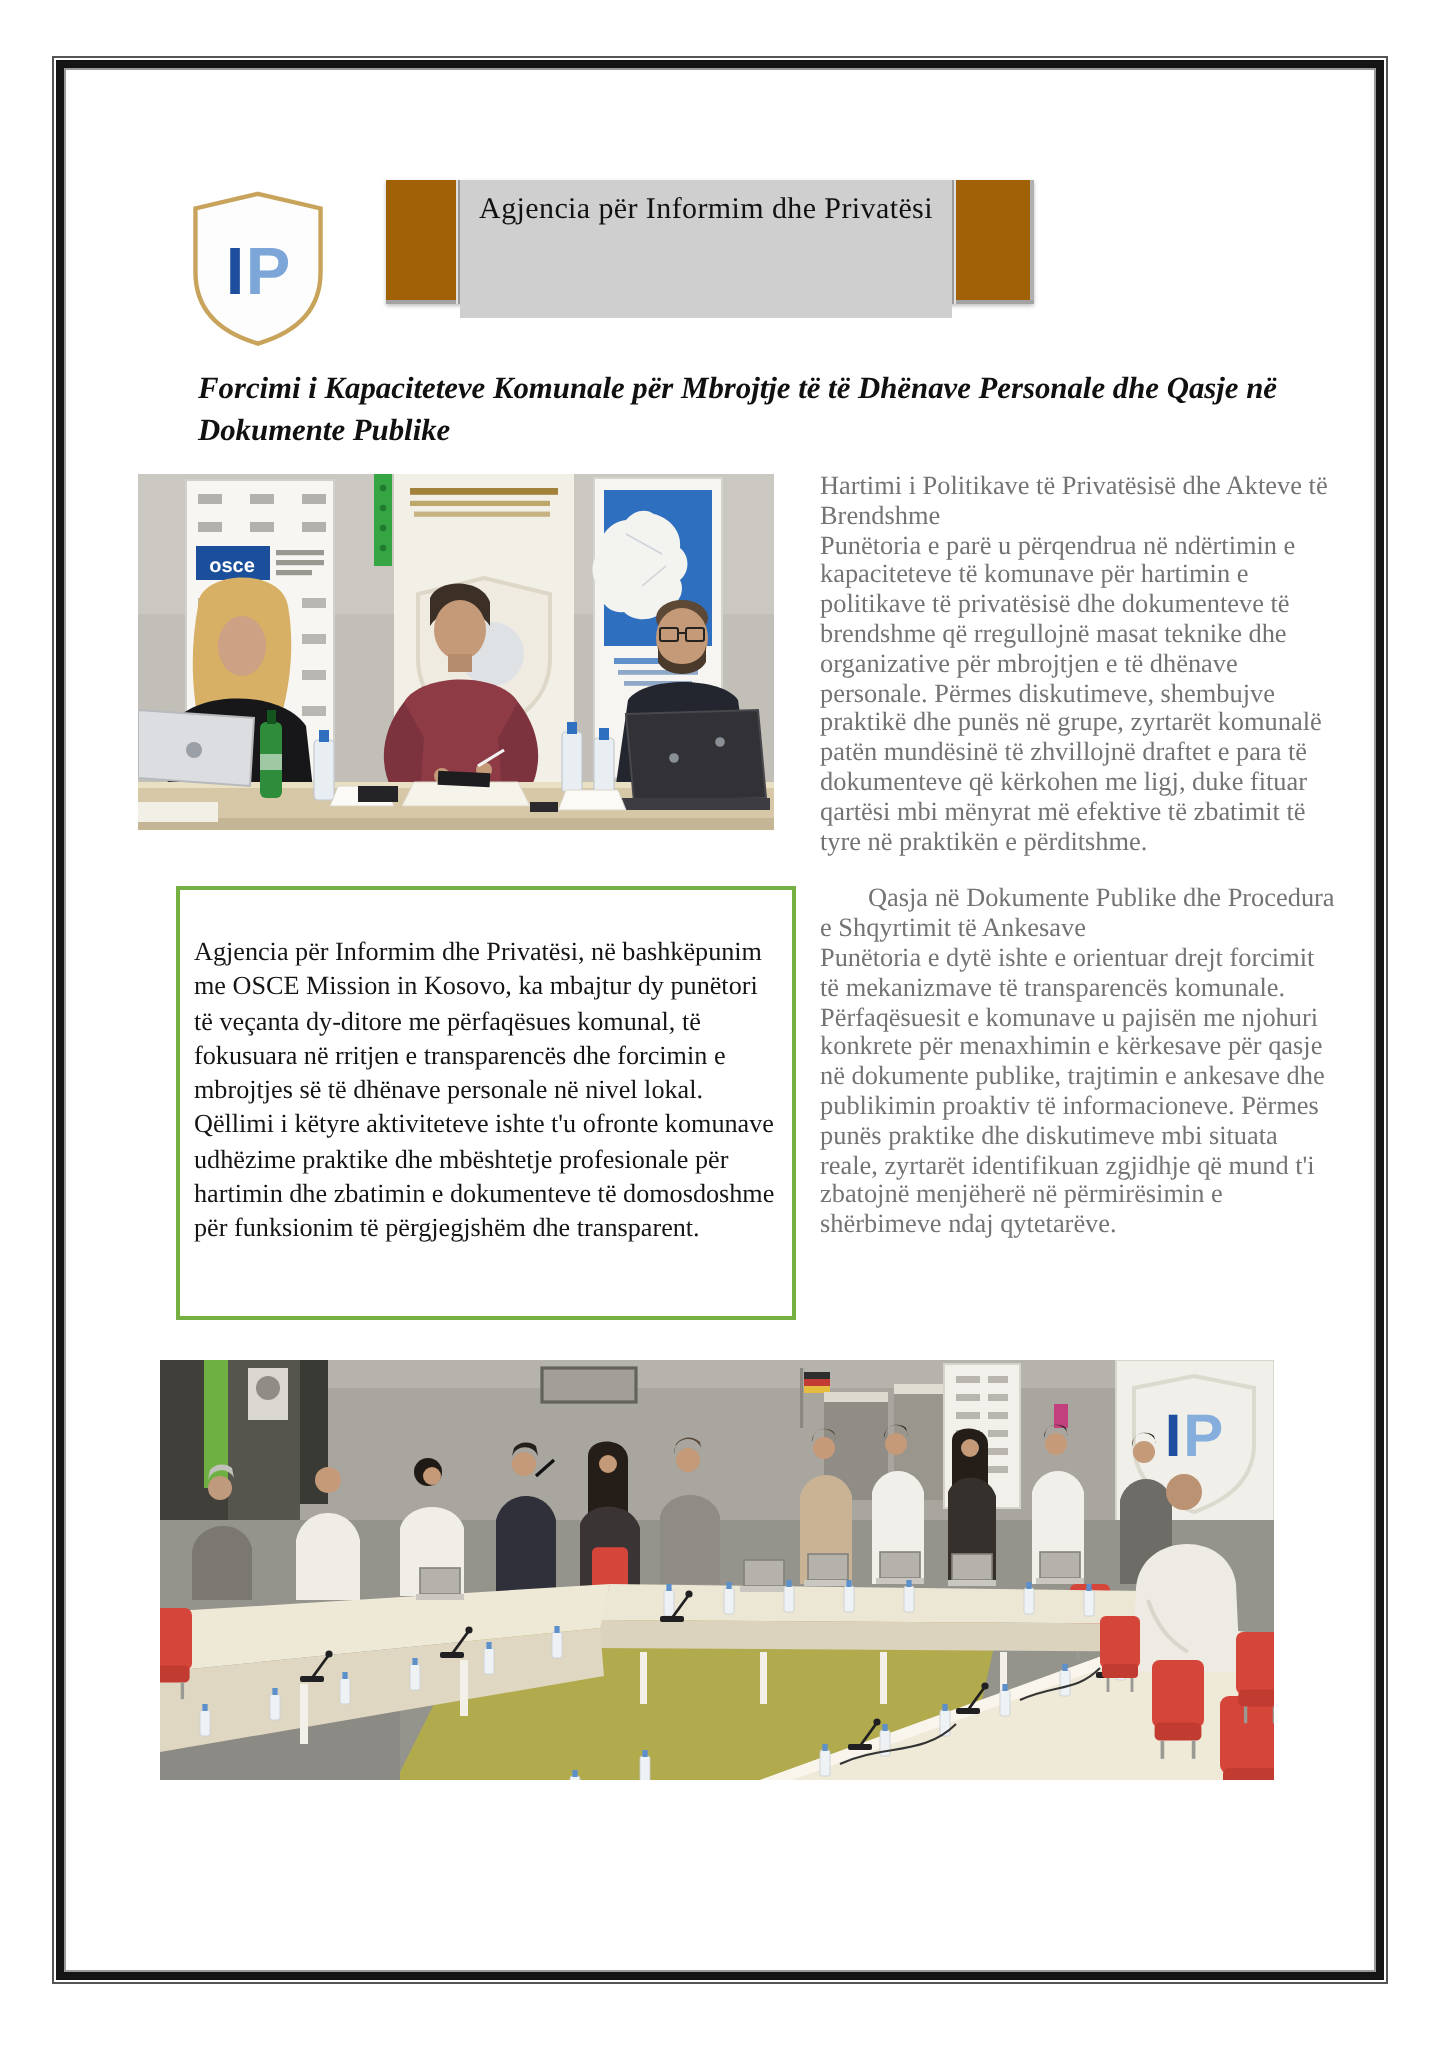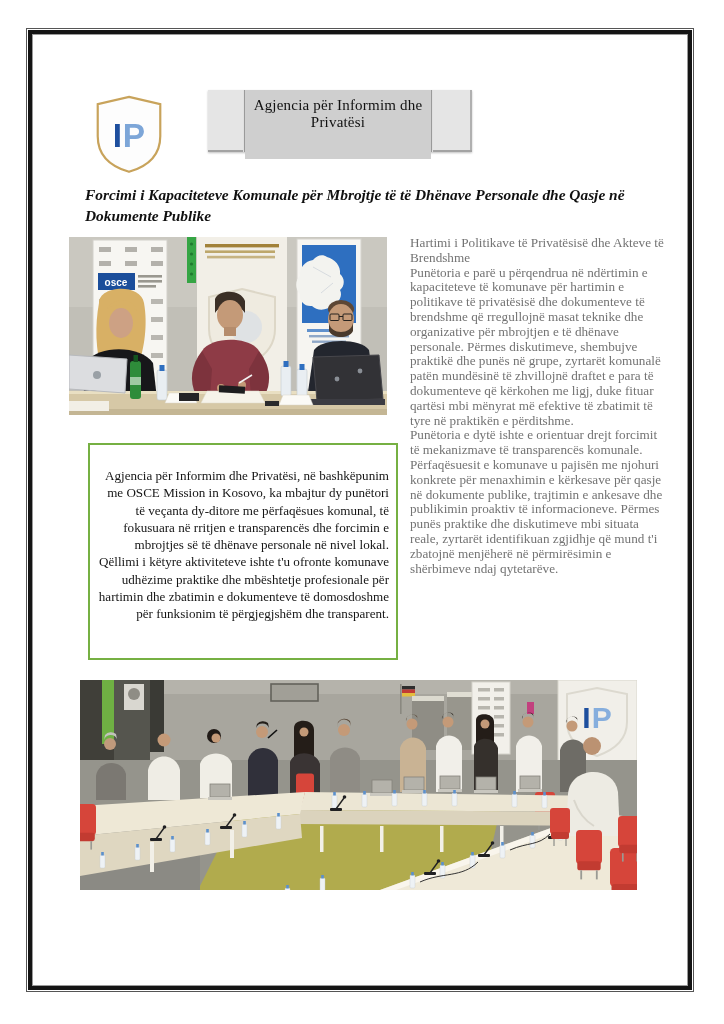--- a/index.html
+++ b/index.html
@@ -5,40 +5,40 @@
   html,body{margin:0;padding:0;background:#ffffff;}
   .canvas{position:relative;width:724px;height:1024px;background:#ffffff;overflow:hidden;
           font-family:"Liberation Serif","DejaVu Serif",serif;color:#1b1b1b;}
   .frame{position:absolute;left:28px;top:30px;width:656px;height:952px;
          border:4px solid #141414;outline:1px solid #555;outline-offset:1px;
          box-shadow:inset 0 0 0 1px #9a9a9a;background:#fff;}
   
   .logo{position:absolute;left:60px;top:60px;width:74px;height:80px;}
   .logo svg{width:100%;height:100%;display:block;}
   
-  .header-bar{position:absolute;left:176px;top:56px;width:264px;height:62px;
-              background:#e5e5e5;display:flex;
+  .header-bar{position:absolute;left:161px;top:56px;width:324px;height:62px;
+              background:#a16207;display:flex;
               box-shadow:inset 0 -2px 0 #a3a3a3, inset -2px 0 0 #b0b0b0, 0 1px 2px rgba(0,0,0,.25);}
   .hb-cell{height:100%;}
   .hb-left{width:36px;border-right:1px solid #9a9a9a;box-shadow:inset -1px 0 0 #e0e0e0;}
   .hb-mid{flex:1;background:#cfcfcf;text-align:center;padding-top:7px;
           font-size:15px;color:#111;letter-spacing:.2px;}
   .hb-right{width:40px;border-left:1px solid #9a9a9a;box-shadow:inset 1px 0 0 #e0e0e0;}
   
-  .title{position:absolute;left:53px;top:150px;width:592px;margin:0;
+  .title{position:absolute;left:67px;top:150px;width:592px;margin:0;
          font-size:15.4px;line-height:21px;font-weight:bold;font-style:italic;color:#101010;}
   
   .photo1{position:absolute;left:37px;top:203px;width:318px;height:178px;}
   .photo1 svg,.photo2 svg{width:100%;height:100%;display:block;}
   .right-col{position:absolute;left:378px;top:202px;width:258px;
              font-size:13.2px;line-height:14.8px;color:#737373;}
   .right-col p{margin:0;}
   .p2-head{margin-top:14px !important;text-indent:24px;}
   .callout{position:absolute;left:56px;top:409px;width:310px;height:217px;box-sizing:border-box;
-           border:2px solid #76b043;padding:22px 7px 10px 7px;text-align:right;
+           border:2px solid #76b043;padding:22px 7px 10px 7px;text-align:left;
            font-size:13.1px;line-height:17.3px;color:#151515;overflow:hidden;}
   .photo2{position:absolute;left:48px;top:646px;width:557px;height:210px;}
   text{font-family:"Liberation Sans","DejaVu Sans",sans-serif;}
 </style>
 </head>
 <body>
 
 <div class="canvas">
   <div class="frame">
 
@@ -192,20 +192,21 @@
           <rect x="150" y="149" width="26" height="7" fill="#1d1d1f" transform="rotate(3 163 152)"></rect>
           <rect x="196" y="164" width="14" height="5" fill="#2a2a2c"></rect>
           <rect x="0" y="164" width="40" height="10" fill="#f2efe6"></rect>
         </g>
       </svg>
     </div>
 
     <div class="right-col">
       <p>Hartimi i Politikave të Privatësisë dhe Akteve të Brendshme</p>
       <p>Punëtoria e parë u përqendrua në ndërtimin e kapaciteteve të komunave për hartimin e politikave të privatësisë dhe dokumenteve të brendshme që rregullojnë masat teknike dhe organizative për mbrojtjen e të dhënave personale. Përmes diskutimeve, shembujve praktikë dhe punës në grupe, zyrtarët komunalë patën mundësinë të zhvillojnë draftet e para të dokumenteve që kërkohen me ligj, duke fituar qartësi mbi mënyrat më efektive të zbatimit të tyre në praktikën e përditshme.</p>
+      <p class="p2-head">Qasja në Dokumente Publike dhe Procedura e Shqyrtimit të Ankesave</p>
       <p>Punëtoria e dytë ishte e orientuar drejt forcimit të mekanizmave të transparencës komunale. Përfaqësuesit e komunave u pajisën me njohuri konkrete për menaxhimin e kërkesave për qasje në dokumente publike, trajtimin e ankesave dhe publikimin proaktiv të informacioneve. Përmes punës praktike dhe diskutimeve mbi situata reale, zyrtarët identifikuan zgjidhje që mund t'i zbatojnë menjëherë në përmirësimin e shërbimeve ndaj qytetarëve.</p>
     </div>
 
     <div class="callout">Agjencia për Informim dhe Privatësi, në bashkëpunim me OSCE Mission in Kosovo, ka mbajtur dy punëtori të veçanta dy-ditore me përfaqësues komunal, të fokusuara në rritjen e transparencës dhe forcimin e mbrojtjes së të dhënave personale në nivel lokal. Qëllimi i këtyre aktiviteteve ishte t'u ofronte komunave udhëzime praktike dhe mbështetje profesionale për hartimin dhe zbatimin e dokumenteve të domosdoshme për funksionim të përgjegjshëm dhe transparent.</div>
 
     <div class="photo2">
       <svg viewBox="0 0 557 210" preserveAspectRatio="none">
         <defs>
           <g id="b2">
               <rect x="0" y="3" width="5" height="13" rx="1.2" fill="#eef2f5" stroke="#c8cdd2" stroke-width="0.4"></rect>

